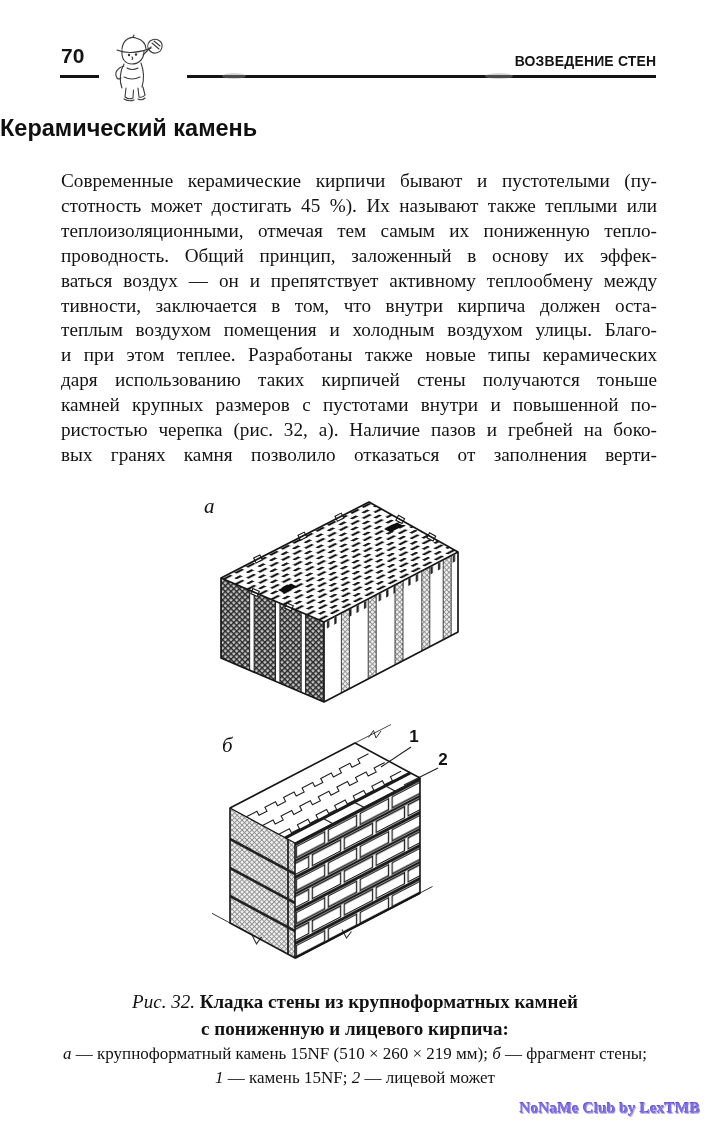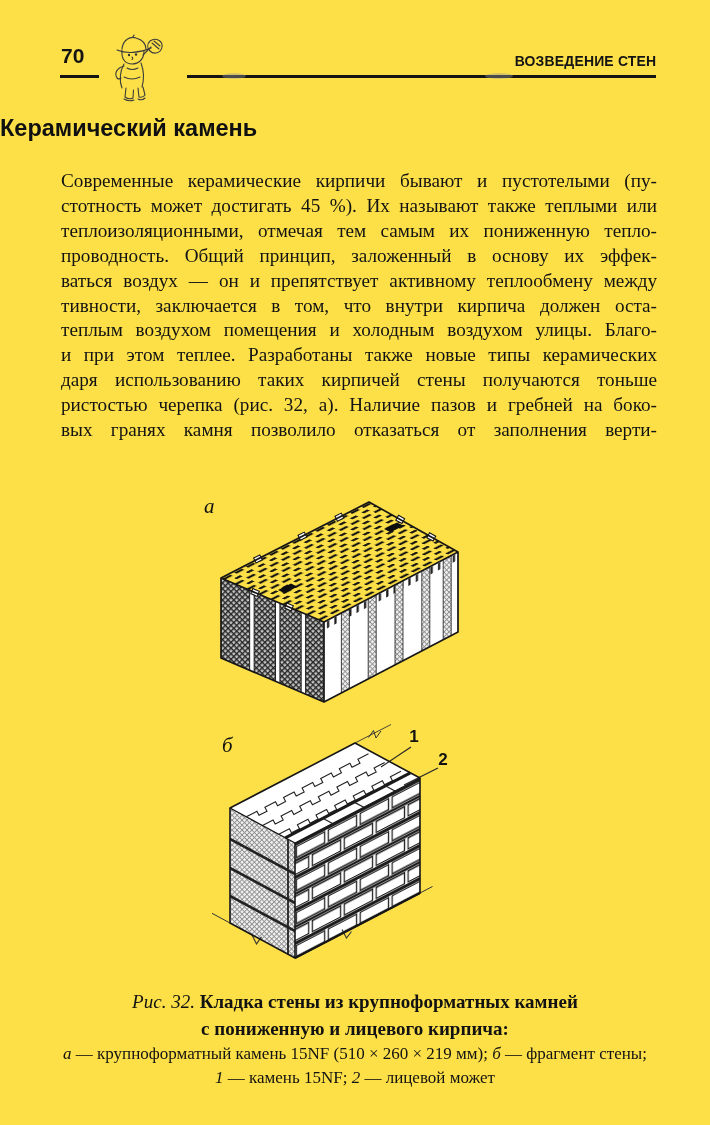--- a/index.html
+++ b/index.html
@@ -1,17 +1,17 @@
 <!DOCTYPE html>
 <html><head>
 <meta charset="utf-8">
 <style>
   html,body{margin:0;padding:0;background:#e8e8e8;}
   .page{
-    position:relative;width:710px;height:1125px;background:#fde047;
+    position:relative;width:710px;height:1125px;background:#ffffff;
     font-family:"Liberation Serif", serif;color:#111;overflow:hidden;
     margin:0 auto;
     text-decoration:underline;
   }
   
   .page-number{position:absolute;left:61px;top:44px;font-family:"Liberation Sans",sans-serif;
     font-weight:bold;font-size:21px;color:#141414;}
   .section-title{position:absolute;right:54px;top:52px;font-family:"Liberation Sans",sans-serif;
     font-weight:bold;font-size:15px;color:#141414;transform:scaleX(0.93);transform-origin:right center;
     letter-spacing:0.2px;white-space:nowrap;}
@@ -83,20 +83,21 @@
   <div class="body-text">
     <div class="body-line">Современные керамические кирпичи бывают и пустотелыми (пу-</div>
     <div class="body-line">стотность может достигать 45 %). Их называют также теплыми или</div>
     <div class="body-line">теплоизоляционными, отмечая тем самым их пониженную тепло-</div>
     <div class="body-line">проводность. Общий принцип, заложенный в основу их эффек-</div>
     <div class="body-line">ваться воздух — он и препятствует активному теплообмену между</div>
     <div class="body-line">тивности, заключается в том, что внутри кирпича должен оста-</div>
     <div class="body-line">теплым воздухом помещения и холодным воздухом улицы. Благо-</div>
     <div class="body-line">и при этом теплее. Разработаны также новые типы керамических</div>
     <div class="body-line">даря использованию таких кирпичей стены получаются тоньше</div>
+    <div class="body-line">камней крупных размеров с пустотами внутри и повышенной по-</div>
     <div class="body-line">ристостью черепка (рис. 32, а). Наличие пазов и гребней на боко-</div>
     <div class="body-line">вых гранях камня позволило отказаться от заполнения верти-</div>
   </div>
 
   <div class="fig-label" style="left:204px;top:494px;">а</div>
   <svg class="figa-svg" width="246" height="212" viewBox="0 0 246 212">
     <defs>
       <pattern id="dashTop" width="13" height="13" patternUnits="userSpaceOnUse" patternTransform="matrix(0.89,-0.46,0.92,0.39,7,78)">
         <rect x="0" y="1.6" width="8.6" height="2.7" fill="#111"></rect>
         <rect x="6.5" y="8.1" width="8.6" height="2.7" fill="#111"></rect>
@@ -233,14 +234,15 @@
     </div>
     <div class="cap-line2">с пониженную и лицевого кирпича:</div>
     <div class="legend">
       <span class="leg-it">а</span><span> — крупноформатный камень 15NF (510 × 260 × 219 мм); </span><span class="leg-it">б</span><span> — фрагмент стены;</span>
     </div>
     <div class="legend">
       <span class="leg-it">1</span><span> — камень 15NF; </span><span class="leg-it">2</span><span> — лицевой может</span>
     </div>
   </div>
 
+  <div class="watermark">NoNaMe Club by LexTMB</div>
 
 </div>
 
 </body></html>

